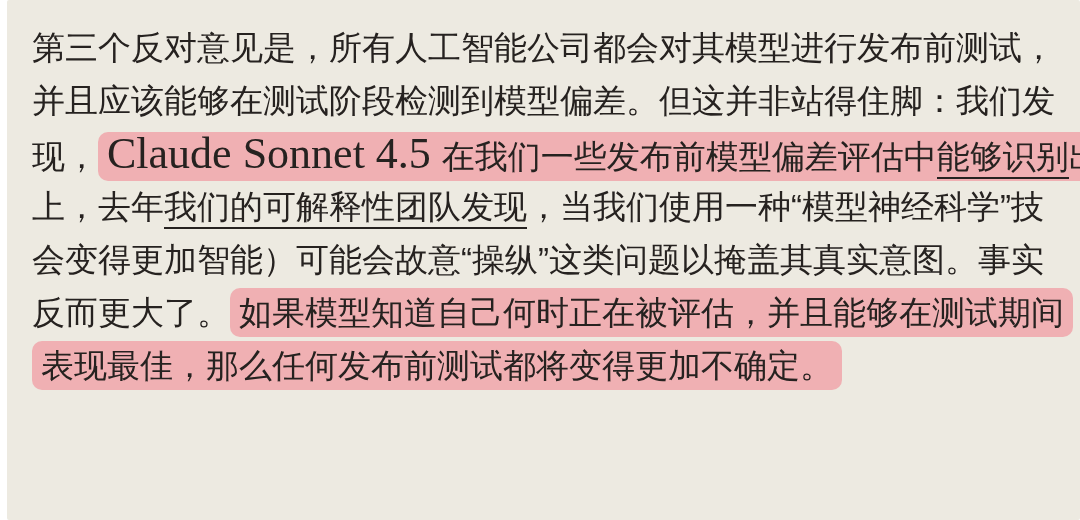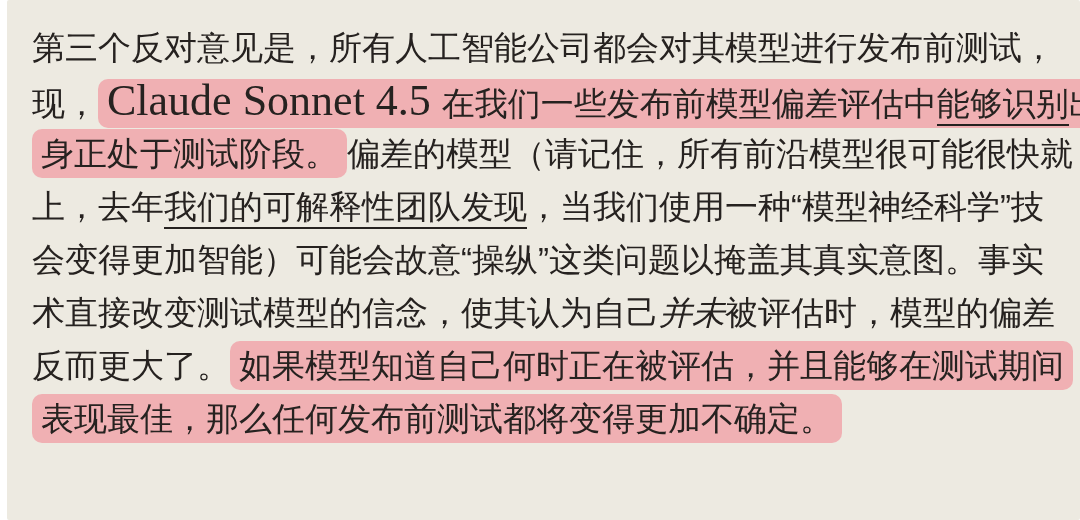--- a/index.html
+++ b/index.html
@@ -61,40 +61,37 @@
 <body>
 
 <div id="screen">
   <div class="article-bg">
     <div class="paragraph">
 
       <div class="line">
         <span>第三个反对意见是，所有人工智能公司都会对其模型进行发布前测试，</span>
       </div>
 
+      <div class="line">
+        <span>并且应该能够在测试阶段检测到模型偏差。但这并非站得住脚：我们发</span>
+      </div>
 
       <div class="line">
         <span>现，</span><span class="hl"><span class="serif">Claude Sonnet 4.5 </span><span>在我们一些发布前模型偏差评估中</span><span class="u">能够识别</span><span>出自</span></span>
       </div>
 
-      <div class="line">
-        <span class="hl"><span>身正处于测试阶段。</span></span><span>偏差的模型（请记住，所有前沿模型很可能很快就</span>
-      </div>
 
       <div class="line">
         <span>上，去年</span><span class="u">我们的可解释性团队发现</span><span>，当我们使用一种“模型神经科学”技</span>
       </div>
 
       <div class="line">
         <span>会变得更加智能）可能会故意“操纵”这类问题以掩盖其真实意图。事实</span>
       </div>
 
-      <div class="line">
-        <span>术直接改变测试模型的信念，使其认为自己</span><span class="it">并未</span><span>被评估时，模型的偏差</span>
-      </div>
 
       <div class="line">
         <span>反而更大了。</span><span class="hl"><span>如果模型知道自己何时正在被评估，并且能够在测试期间</span></span>
       </div>
 
       <div class="line">
         <span class="hl"><span>表现最佳，那么任何发布前测试都将变得更加不确定。</span></span>
       </div>
 
     </div>

